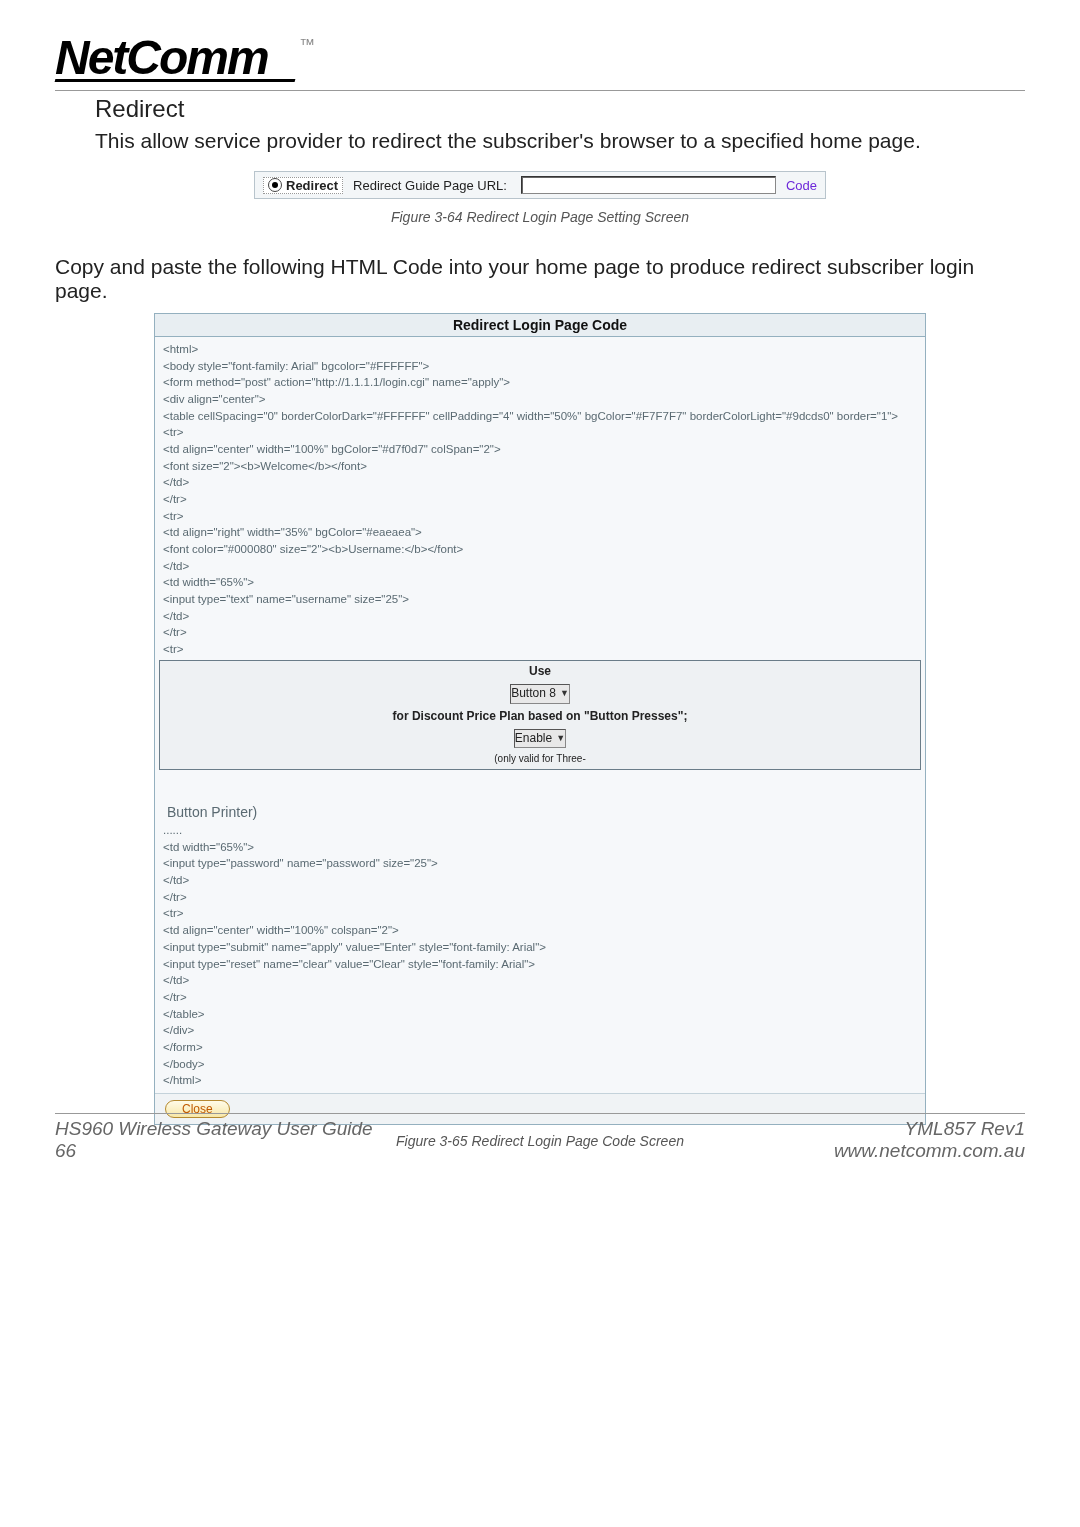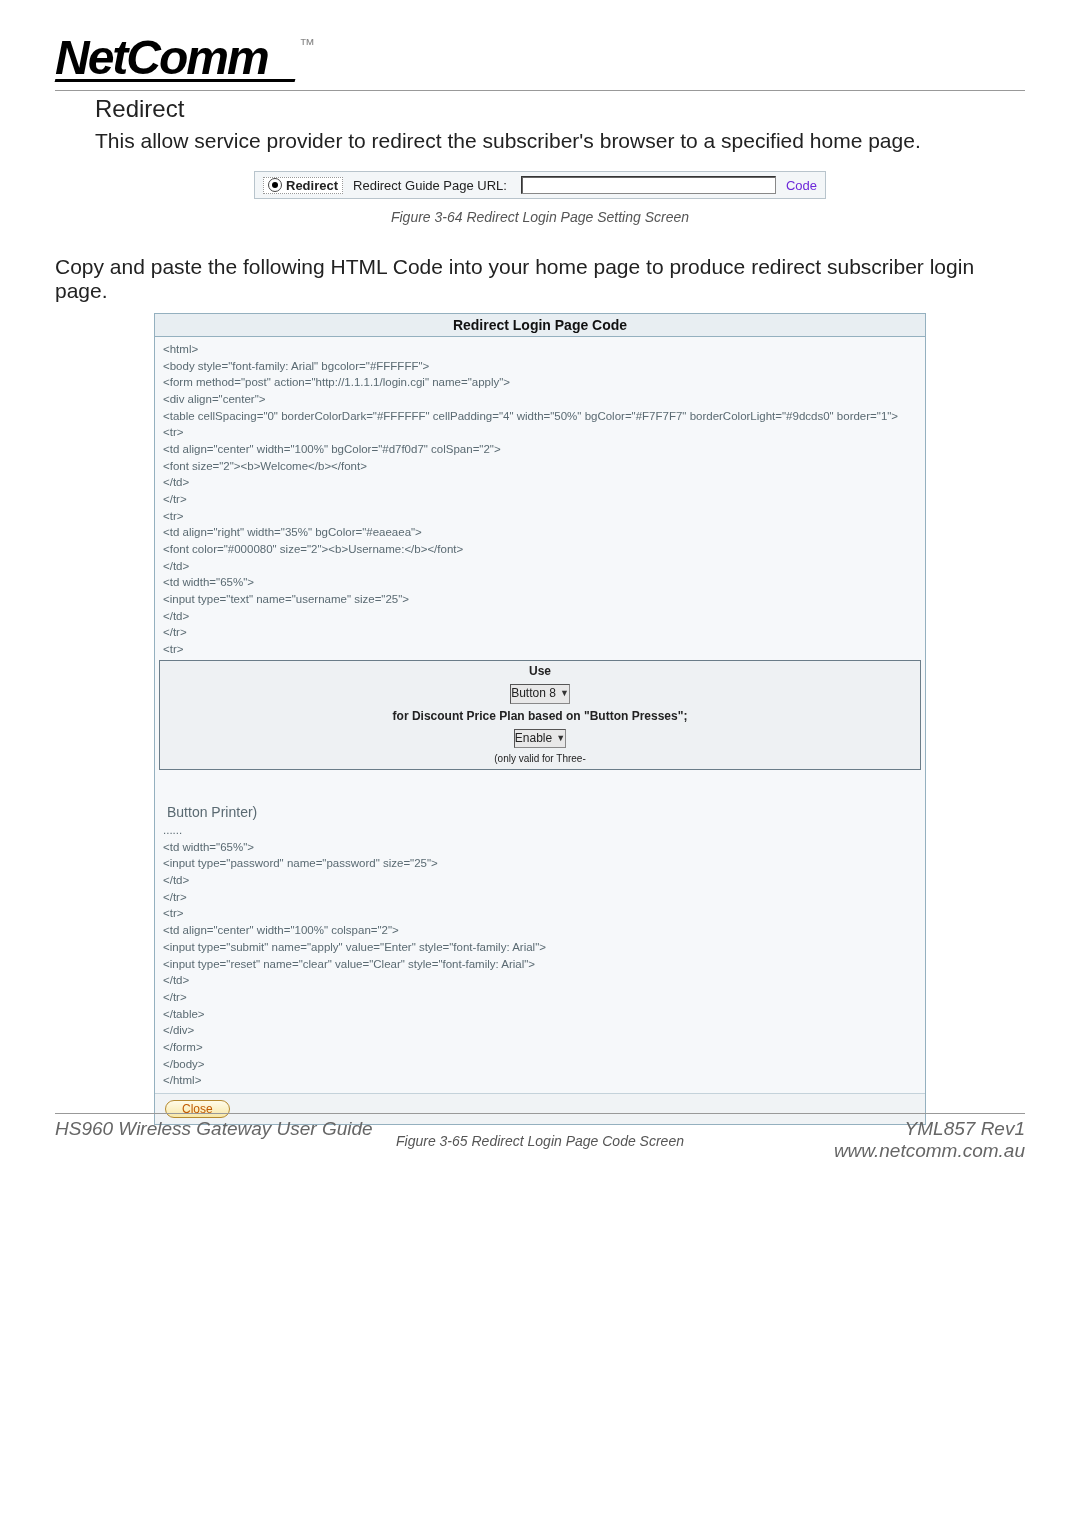--- a/index.html
+++ b/index.html
@@ -304,19 +304,20 @@
     <div class="panel-footer">
       <span class="close-btn">Close</span>
     </div>
   </div>
 
   <div class="caption">Figure 3-65 Redirect Login Page Code Screen</div>
 
   <div class="footer">
     <div class="col">
       <span>HS960 Wireless Gateway User Guide</span>
+      <span>66</span>
     </div>
     <div class="col right">
       <span>YML857 Rev1</span>
       <span>www.netcomm.com.au</span>
     </div>
   </div>
 </div>
 
 </body></html>

